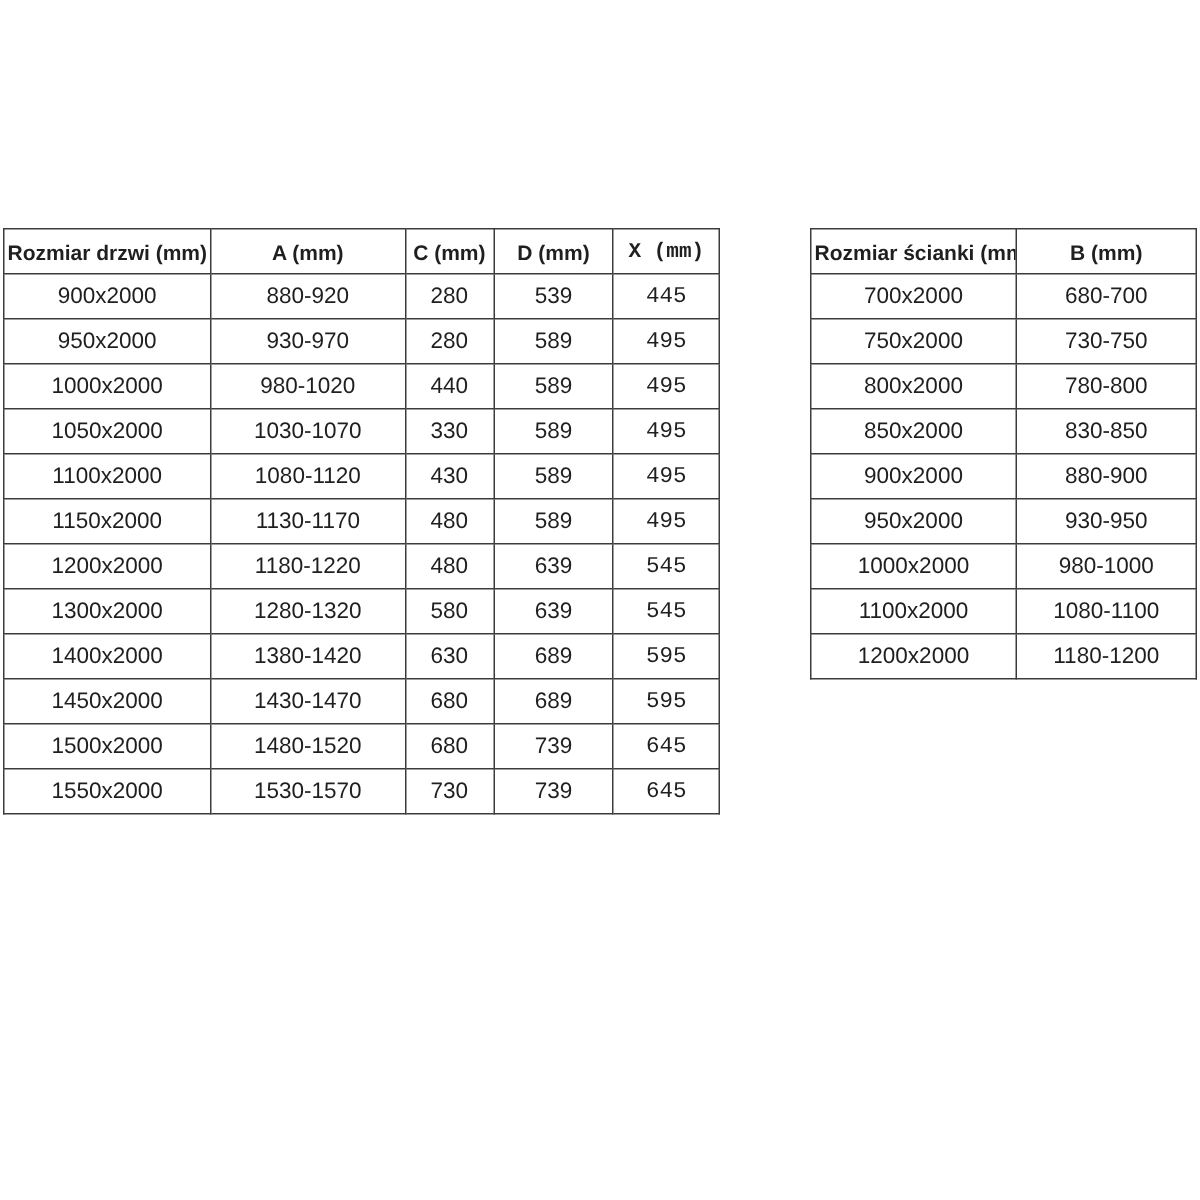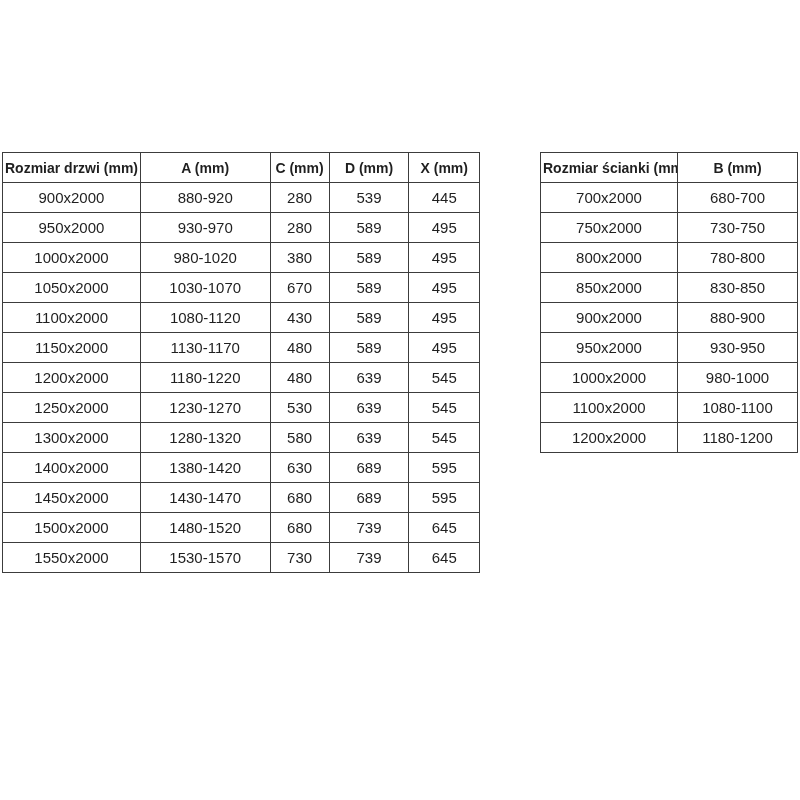--- a/index.html
+++ b/index.html
@@ -32,21 +32,21 @@
     overflow:hidden;
     color:var(--text-color);
   }
   .tbl td{font-size:15px;font-weight:400;}
   .tbl th{font-size:14px;font-weight:700;}
   .doors{left:2px;top:152px;width:478px;}
   .doors .c0{width:133px;}
   .doors .c1{width:125px;}
   .doors .c2{width:57px;}
   .doors .c3{width:77px;}
-  .doors .c4{width:68px;}
+  .doors .c4{width:68px;font-family:Liberation Mono, monospace;}
   .walls{left:540px;top:152px;width:257px;}
   .walls .c0{width:137px;}
   .walls .c1{width:120px;text-align:center;}
 </style>
 </head>
 <body>
 
 <div class="layout">
   <table class="tbl doors">
       <thead>
@@ -69,28 +69,28 @@
         <tr>
           <td class="c0">950x2000</td>
           <td class="c1">930-970</td>
           <td class="c2">280</td>
           <td class="c3">589</td>
           <td class="c4">495</td>
         </tr>
         <tr>
           <td class="c0">1000x2000</td>
           <td class="c1">980-1020</td>
-          <td class="c2">380</td>
+          <td class="c2">440</td>
           <td class="c3">589</td>
           <td class="c4">495</td>
         </tr>
         <tr>
           <td class="c0">1050x2000</td>
           <td class="c1">1030-1070</td>
-          <td class="c2">670</td>
+          <td class="c2">330</td>
           <td class="c3">589</td>
           <td class="c4">495</td>
         </tr>
         <tr>
           <td class="c0">1100x2000</td>
           <td class="c1">1080-1120</td>
           <td class="c2">430</td>
           <td class="c3">589</td>
           <td class="c4">495</td>
         </tr>
@@ -98,27 +98,20 @@
           <td class="c0">1150x2000</td>
           <td class="c1">1130-1170</td>
           <td class="c2">480</td>
           <td class="c3">589</td>
           <td class="c4">495</td>
         </tr>
         <tr>
           <td class="c0">1200x2000</td>
           <td class="c1">1180-1220</td>
           <td class="c2">480</td>
-          <td class="c3">639</td>
-          <td class="c4">545</td>
-        </tr>
-        <tr>
-          <td class="c0">1250x2000</td>
-          <td class="c1">1230-1270</td>
-          <td class="c2">530</td>
           <td class="c3">639</td>
           <td class="c4">545</td>
         </tr>
         <tr>
           <td class="c0">1300x2000</td>
           <td class="c1">1280-1320</td>
           <td class="c2">580</td>
           <td class="c3">639</td>
           <td class="c4">545</td>
         </tr>

